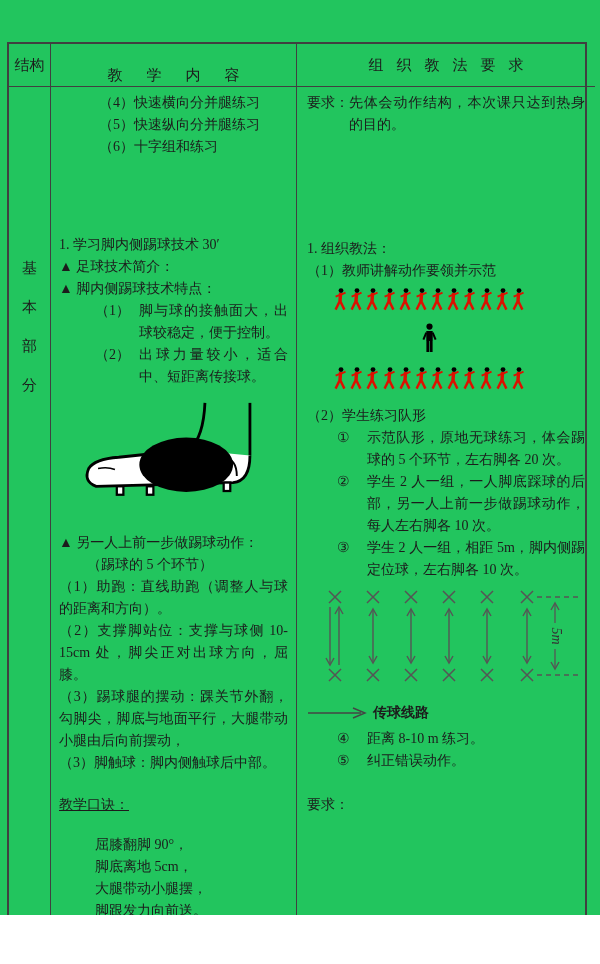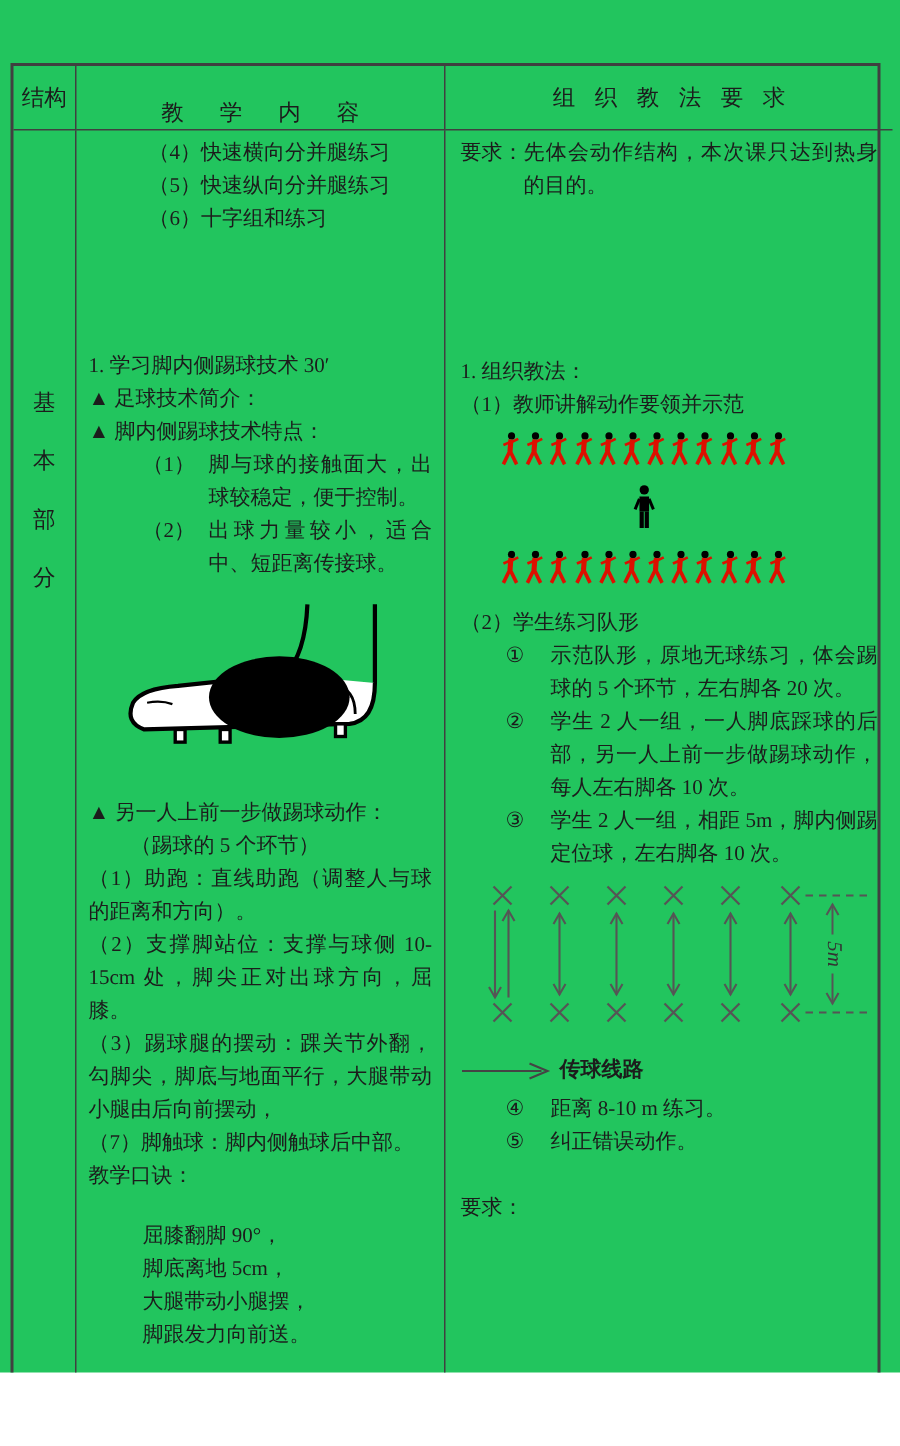--- a/index.html
+++ b/index.html
@@ -119,23 +119,23 @@
           <ellipse cx="118" cy="68" rx="50" ry="29" fill="#000"></ellipse>
         </svg>
       </div>
 
       <div style="margin-top:26px;">▲ 另一人上前一步做踢球动作：</div>
       <div class="indent28">（踢球的 5 个环节）</div>
 
       <div class="step">（1）助跑：直线助跑（调整人与球的距离和方向）。</div>
       <div class="step">（2）支撑脚站位：支撑与球侧 10-15cm 处，脚尖正对出球方向，屈膝。</div>
       <div class="step">（3）踢球腿的摆动：踝关节外翻，勾脚尖，脚底与地面平行，大腿带动小腿由后向前摆动，</div>
-      <div class="step">（7）脚触球：脚内侧触球后中部。</div>
-
-      <div style="">教学口诀：</div>
+      <div class="step">（3）脚触球：脚内侧触球后中部。</div>
+
+      <div style="margin-top:20px;text-decoration:underline;">教学口诀：</div>
       <div class="mnemonic-lines" style="margin-top:18px;">
         <div>屈膝翻脚 90°，</div>
         <div>脚底离地 5cm，</div>
         <div>大腿带动小腿摆，</div>
         <div>脚跟发力向前送。</div>
       </div>
     </div>
 
     <div class="cell body-row last-col org-cell">
       <div class="hang req-top">

